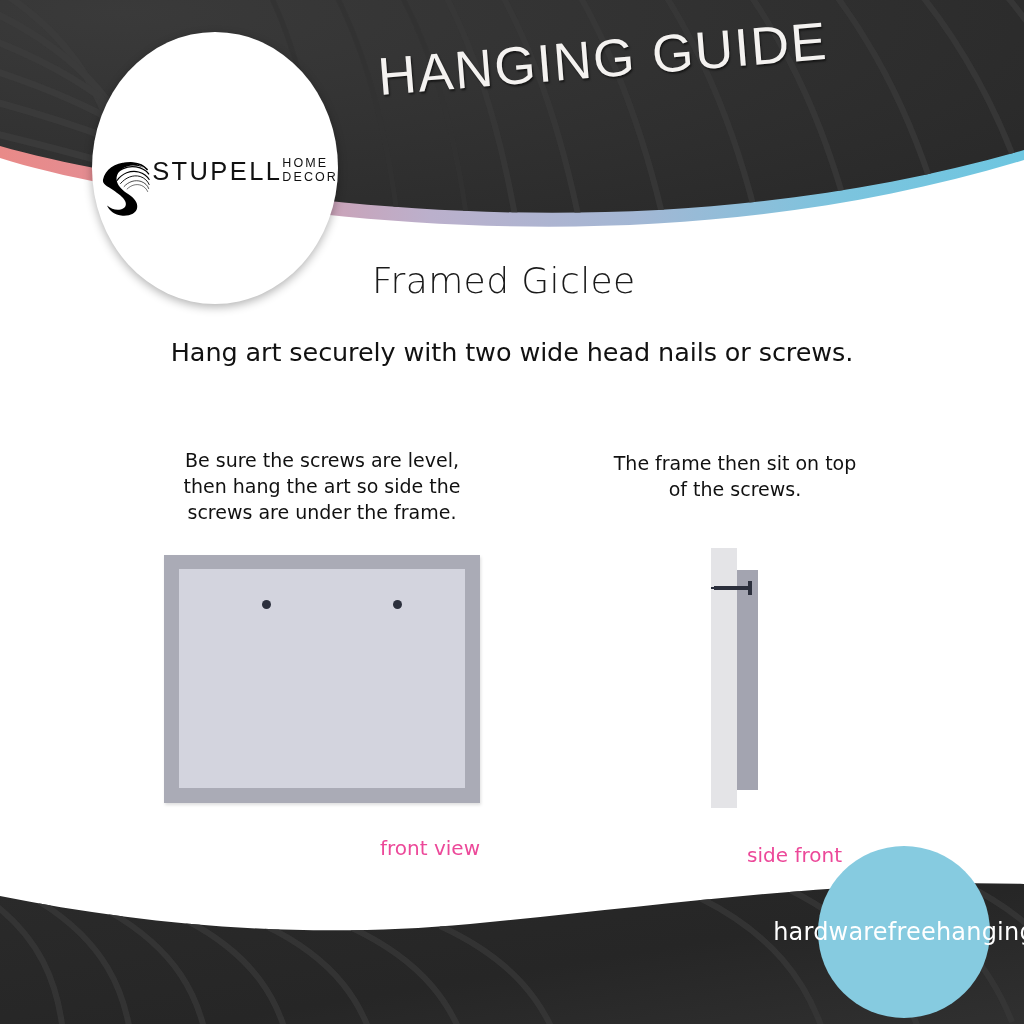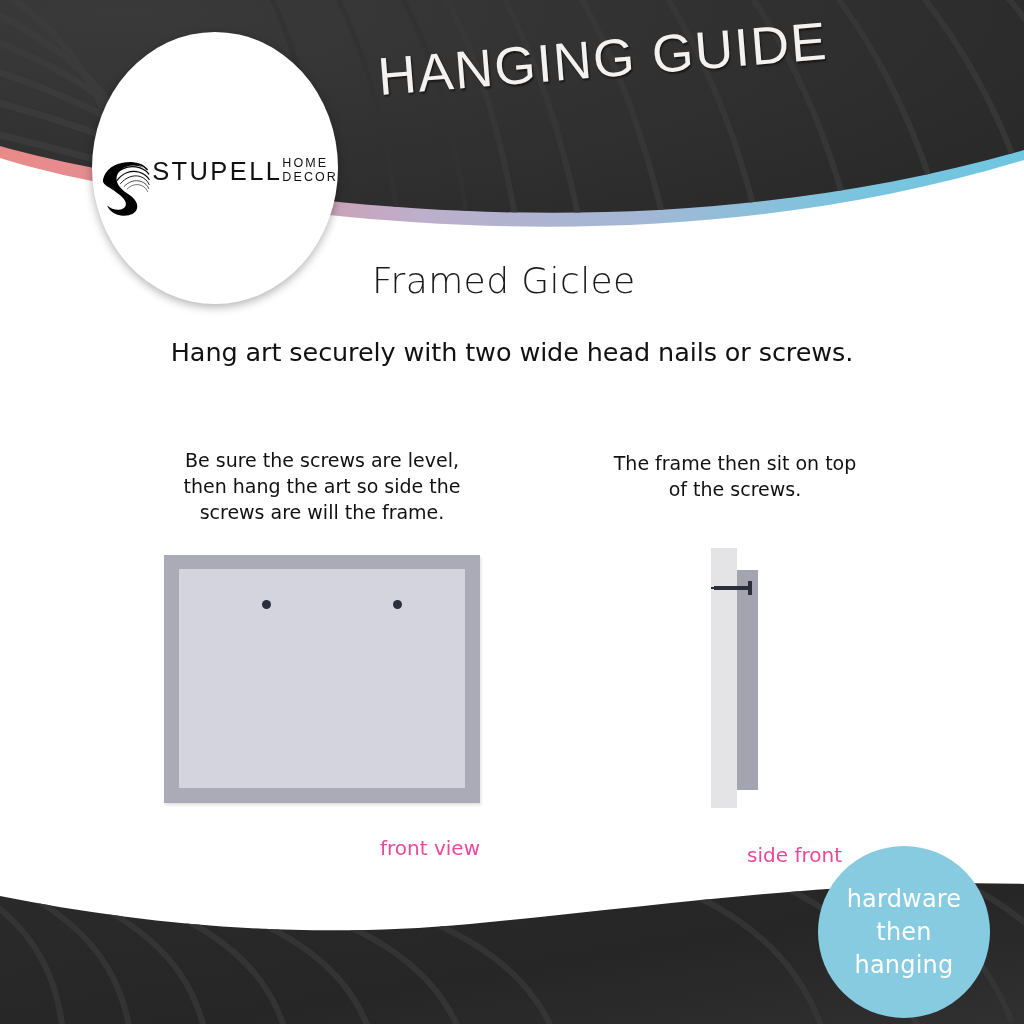--- a/index.html
+++ b/index.html
@@ -217,21 +217,21 @@
   
   .hw-badge {
     position: absolute;
     left: 818px;
     top: 846px;
     width: 172px;
     height: 172px;
     border-radius: 50%;
     background: #86cbe0;
     display: flex;
-    flex-direction: column;
+    flex-direction: row;
     align-items: center;
     justify-content: center;
     text-align: left;
     font-family: "DejaVu Sans", sans-serif;
     font-size: 24px;
     font-weight: 400;
     color: #ffffff;
     line-height: 33px;
     letter-spacing: 0.2px;
   }
@@ -320,21 +320,21 @@
 
   <div class="guide-title">HANGING GUIDE</div>
 
   <div class="product-type">Framed Giclee</div>
 
   <div class="main-instruction">Hang art securely with two wide head nails or screws.</div>
 
   <div class="caption caption-left">
     <div>Be sure the screws are level,</div>
     <div>then hang the art so side the</div>
-    <div>screws are will the frame.</div>
+    <div>screws are under the frame.</div>
   </div>
 
   <div class="front-frame">
     <div class="front-mat">
       <div class="screw-dot left"></div>
       <div class="screw-dot right"></div>
     </div>
   </div>
   <div class="view-label front">front view</div>
 
@@ -376,17 +376,17 @@
           <path d="M790,36 C862,72 898,118 918,174"></path>
           <path d="M880,30 C952,66 990,112 1012,168"></path>
           <path d="M960,28 C1032,62 1070,108 1094,164"></path>
         </g>
       </g>
     </svg>
   </div>
 
   <div class="hw-badge">
     <div>hardware</div>
-    <div>then</div>
+    <div>free</div>
     <div>hanging</div>
   </div>
 
 </div>
 
 </body></html>

